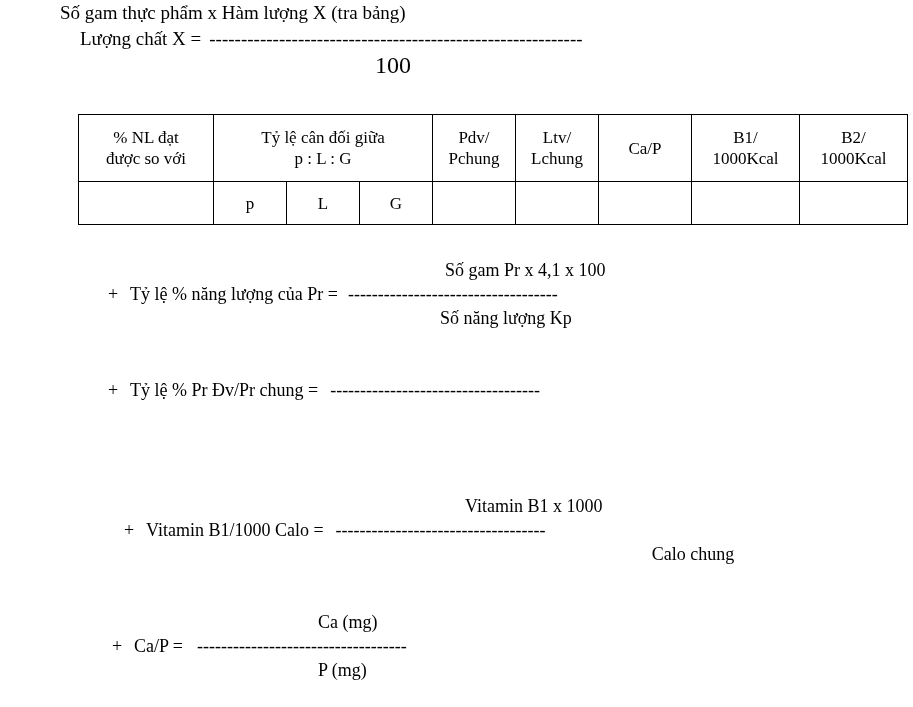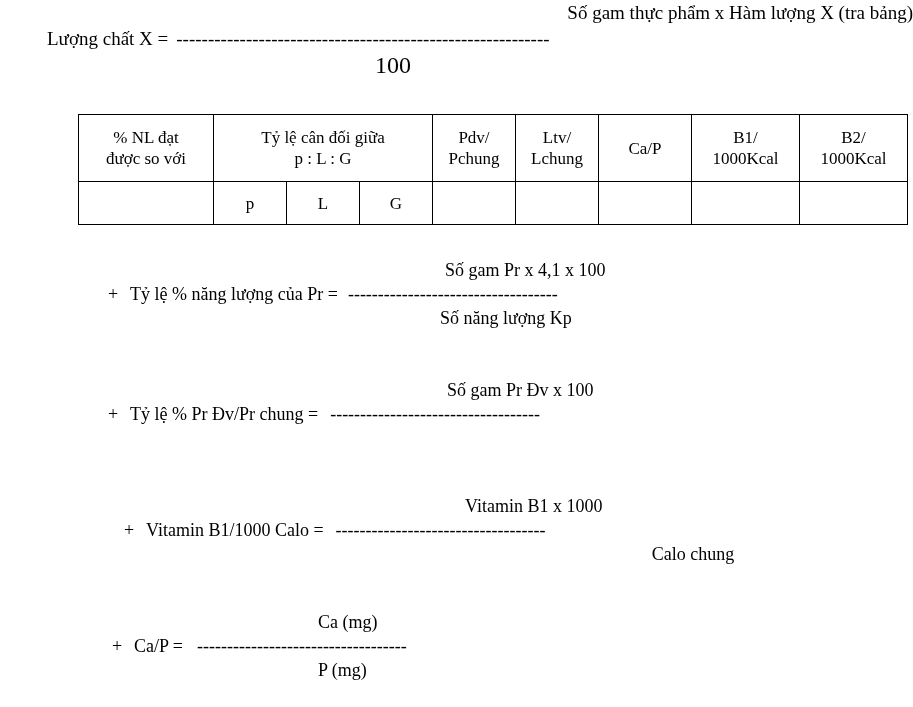--- a/index.html
+++ b/index.html
@@ -23,31 +23,32 @@
   }
 
   
   .top-formula {
     position: absolute;
     left: 0;
     top: 0;
     width: 913px;
   }
   .top-numerator {
-    text-align: right;
+    text-align: left;
     font-size: 19px;
     padding-left: 60px;
     line-height: 26px;
     white-space: nowrap;
   }
   .top-row {
     display: flex;
     align-items: flex-end;
-    padding-left: 47px;
+    padding-left: 68px;
     line-height: 26px;
+    margin-left: 12px;
   }
   .top-label {
     font-size: 19px;
     white-space: nowrap;
   }
   .top-bar {
     font-size: 19px;
     letter-spacing: 0px;
     white-space: nowrap;
     margin-left: 8px;
@@ -182,21 +183,20 @@
     <div class="num" style="padding-left:445px;">Số gam Pr x 4,1 x 100</div>
     <div class="frac-row" style="padding-left:108px;">
       <span class="plus">+</span>
       <span class="lhs">Tỷ lệ % năng lượng của Pr =</span>
       <span class="bar" style="margin-left:10px;">-----------------------------------</span>
     </div>
     <div class="den" style="padding-left:440px;">Số năng lượng Kp</div>
   </div>
 
   <div class="frac-block" style="left:0; top:378px;">
-    <div class="num" style="padding-left:447px;">Số gam Pr Đv  x 100</div>
     <div class="frac-row" style="padding-left:108px;">
       <span class="plus">+</span>
       <span class="lhs">Tỷ lệ % Pr Đv/Pr chung =</span>
       <span class="bar" style="margin-left:12px;">-----------------------------------</span>
     </div>
   </div>
 
   <div class="frac-block" style="left:0; top:494px;margin-left:16px;">
     <div class="num" style="padding-left:449px;">Vitamin B1 x 1000</div>
     <div class="frac-row" style="padding-left:108px;">

